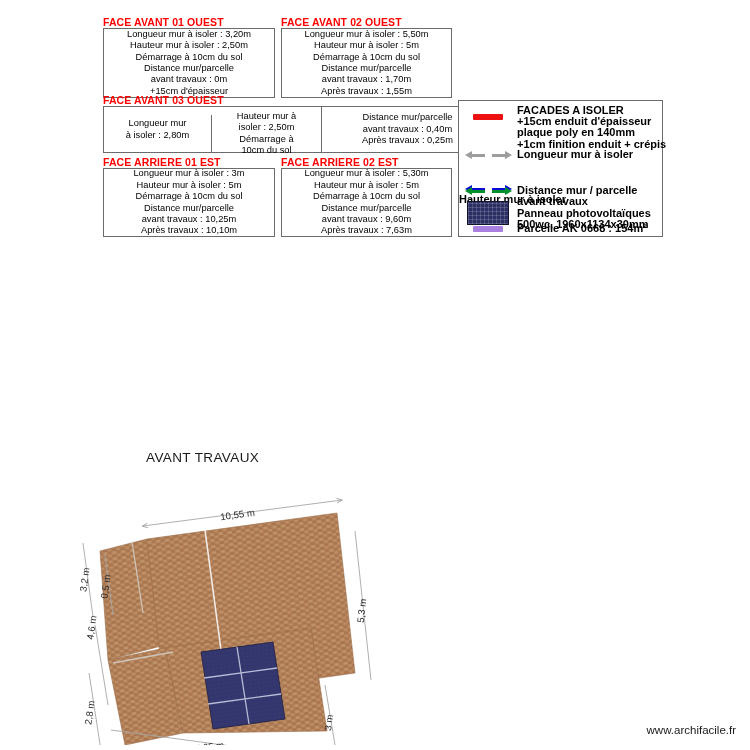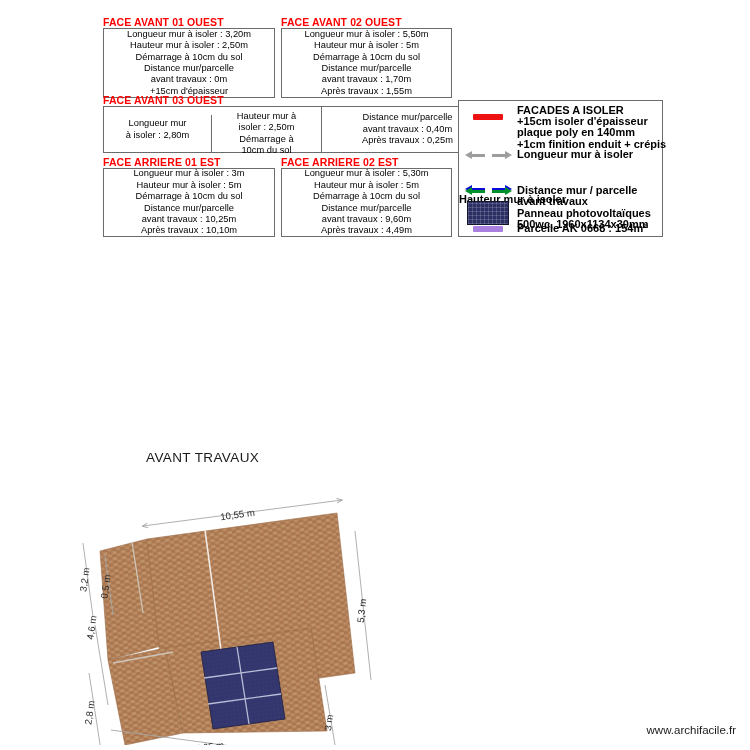--- a/index.html
+++ b/index.html
@@ -235,34 +235,34 @@
 
 <div class="block" id="b4" style="left:281px; top:156px; width:171px;">
   <div class="block-title">FACE ARRIERE 02 EST</div>
   <div class="block-body" style="height:69px;">
     <div class="cell">
       <p>Longueur mur à isoler : 5,30m</p>
       <p>Hauteur mur à isoler : 5m</p>
       <p>Démarrage à 10cm du sol</p>
       <p>Distance mur/parcelle</p>
       <p>avant travaux : 9,60m</p>
-      <p>Après travaux : 4,49m</p>
+      <p>Après travaux : 7,63m</p>
     </div>
   </div>
 </div>
 
 <div id="legend">
 
   <div class="legend-row" style="top:4px;">
     <div class="legend-sym" style="padding-top:9px;">
       <span class="sym-bar red"></span>
     </div>
     <div class="legend-txt">
       <div>FACADES A ISOLER</div>
-      <div>+15cm isoler d'épaisseur</div>
+      <div>+15cm enduit d'épaisseur</div>
       <div>plaque poly en 140mm</div>
       <div>+1cm finition enduit + crépis</div>
     </div>
   </div>
 
   <div class="legend-row" style="top:48px;">
     <div class="legend-sym">
       <span class="sym-arrows">
         <span class="arrow left a-grey">
             <span class="head"></span>

